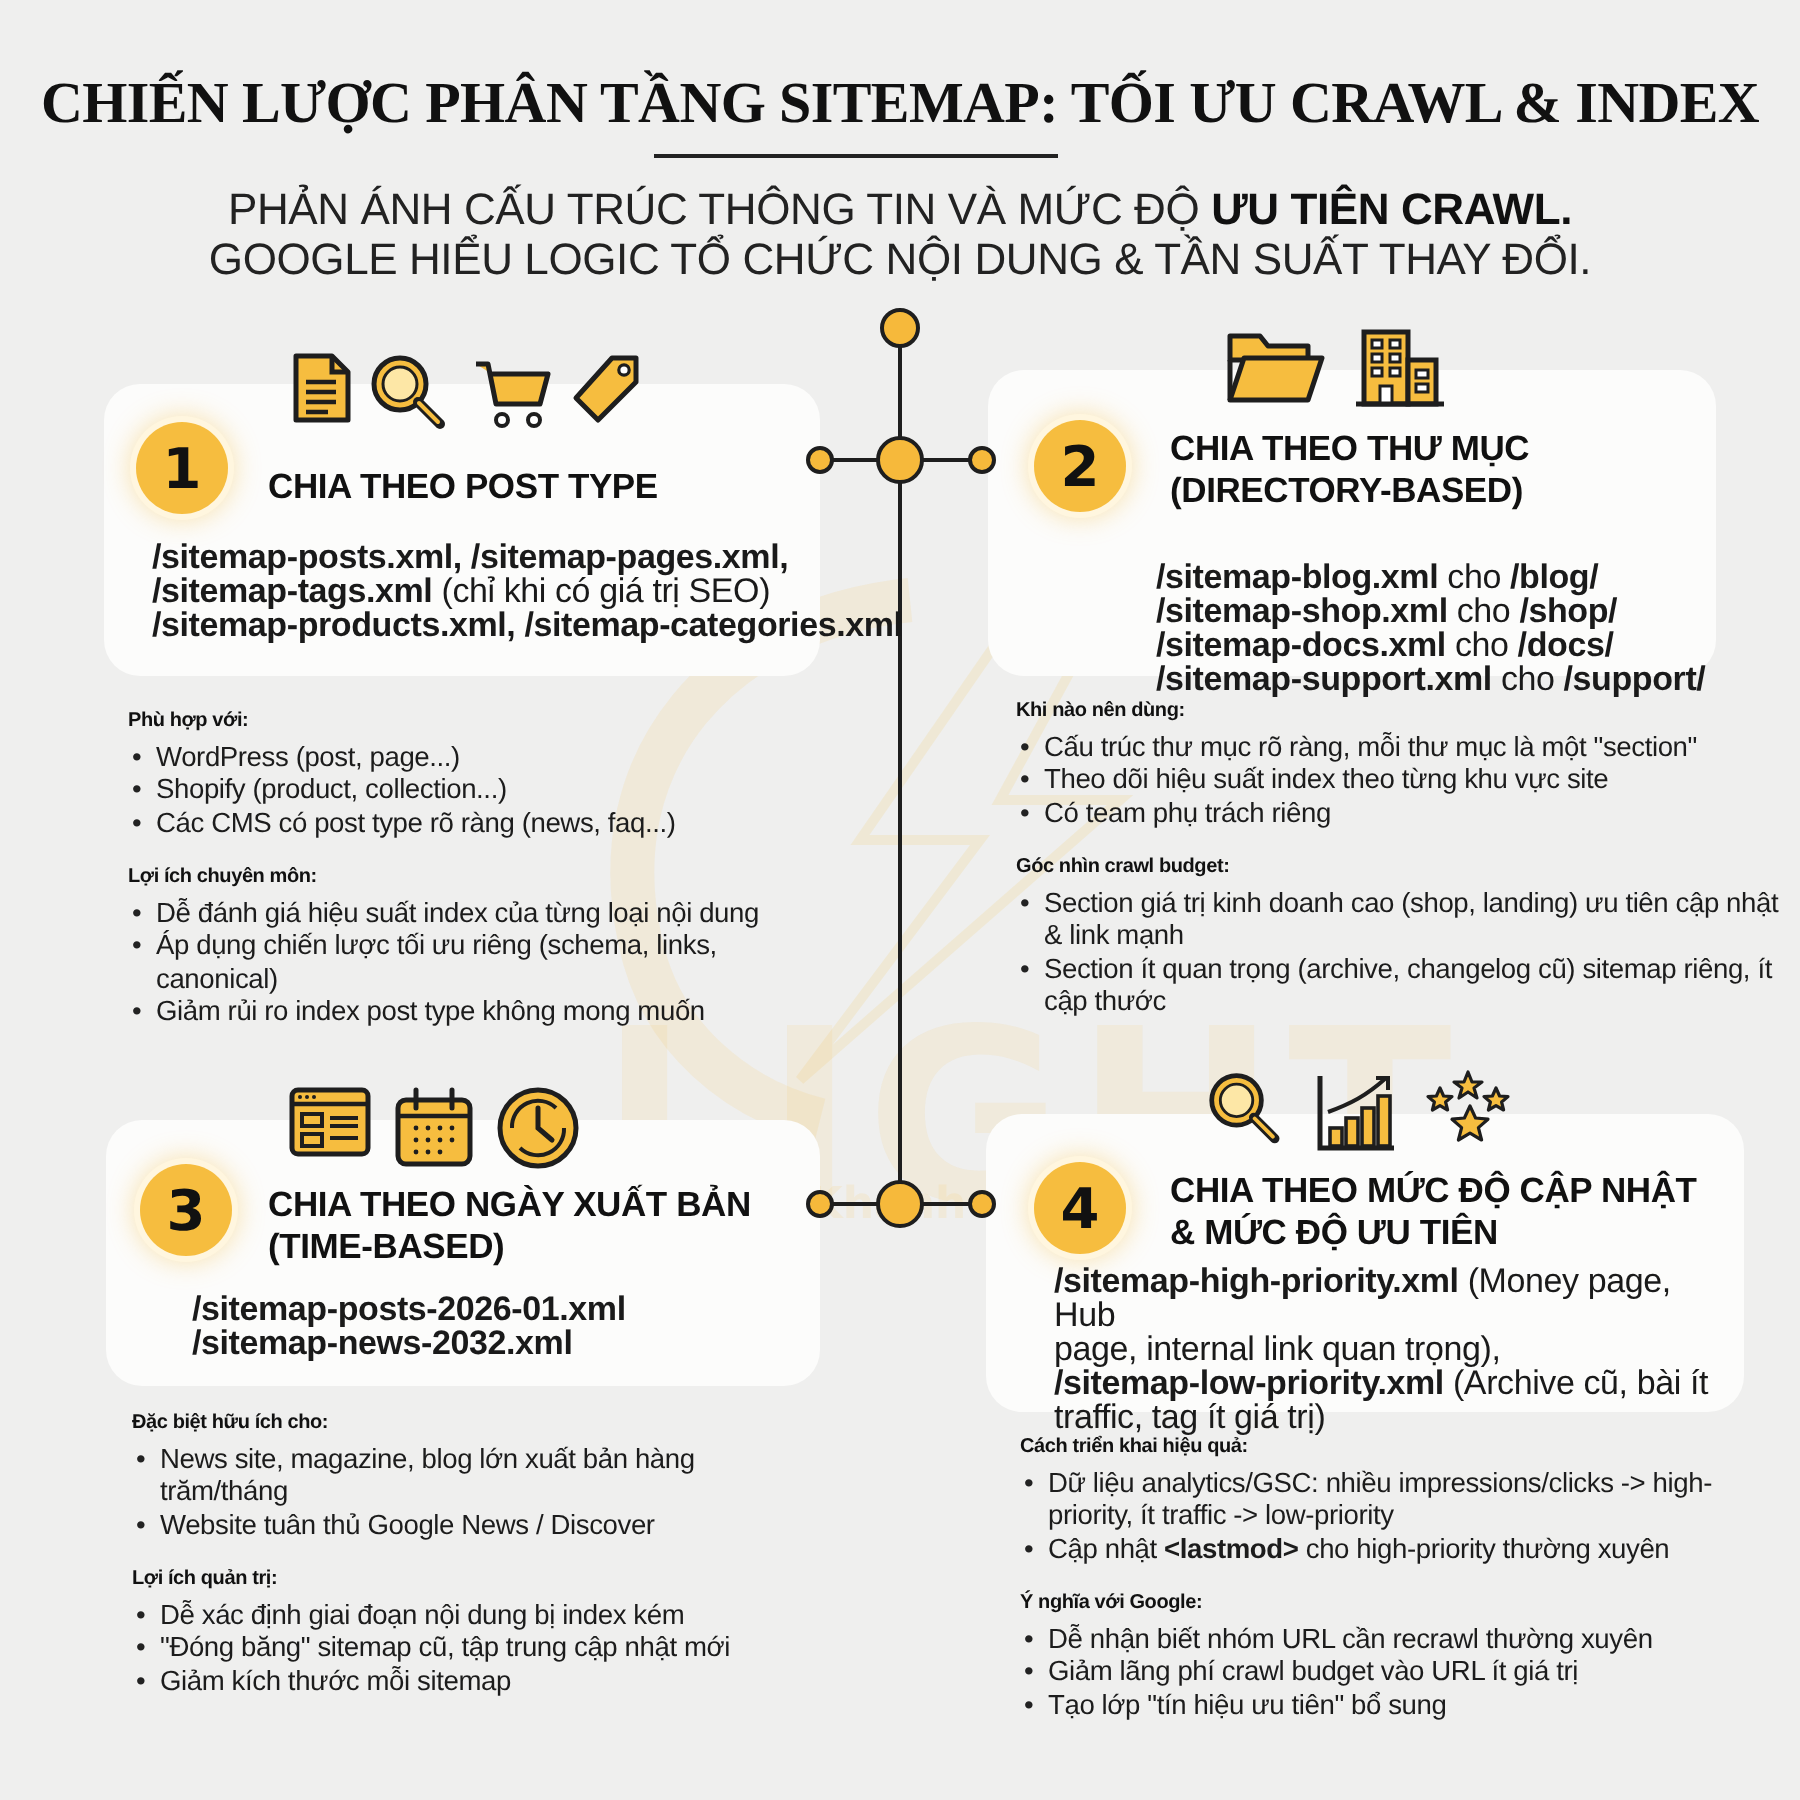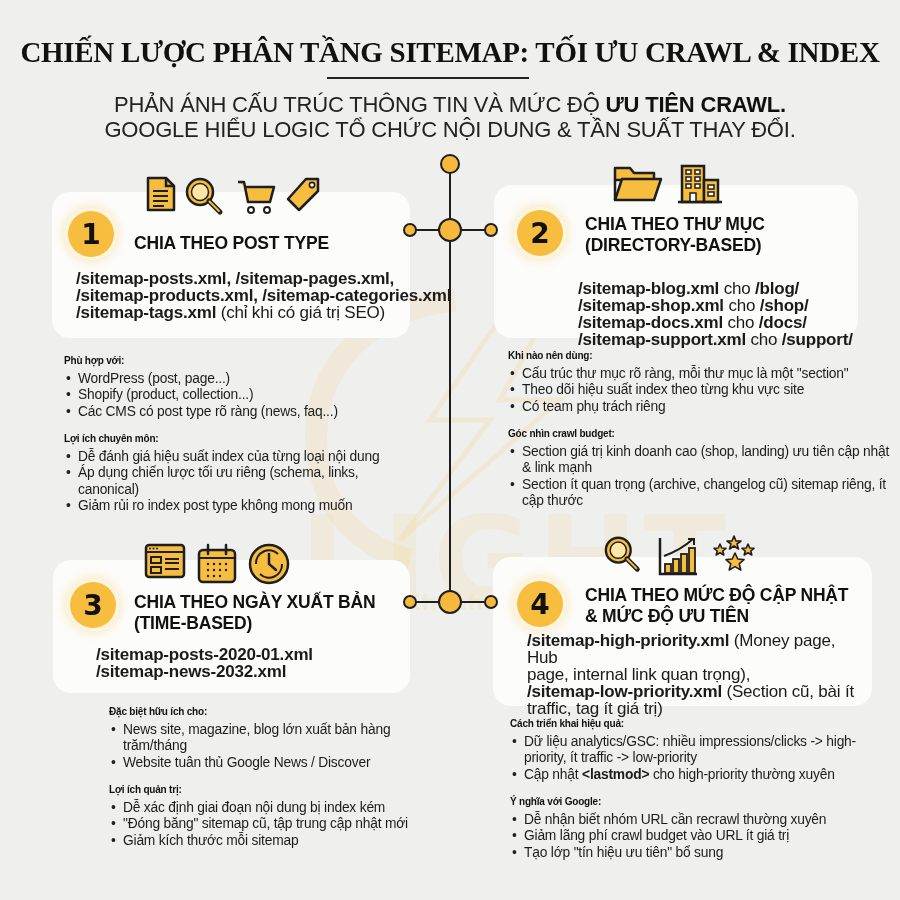--- a/index.html
+++ b/index.html
@@ -136,22 +136,22 @@
     </svg>
   <svg width="38" height="38" viewBox="0 0 38 38">
       <path d="M22 3 H34 V15 L15 34 L4 23 Z" fill="#f6bd3f" stroke="#1e1e1e" stroke-width="2.5" stroke-linejoin="round"></path>
       <circle cx="28" cy="9" r="2.6" fill="#fff" stroke="#1e1e1e" stroke-width="1.6"></circle>
     </svg>
 </div>
 <div class="badge" style="left:68px;top:211px;">1</div>
 <div class="card-title" style="left:134px;top:233px;">CHIA THEO POST TYPE</div>
 <div class="card-lines" style="left:76px;top:270px;">
     <div class="ln"><b>/sitemap-posts.xml, /sitemap-pages.xml,</b></div>
+    <div class="ln"><b>/sitemap-tags.xml</b><span> (chỉ khi có giá trị SEO)</span></div>
     <div class="ln"><b>/sitemap-products.xml, /sitemap-categories.xml</b></div>
-    <div class="ln"><b>/sitemap-tags.xml</b><span> (chỉ khi có giá trị SEO)</span></div>
   </div>
 <div class="section" style="left:64px;top:353px;width:345px;">
     <h4>Phù hợp với:</h4>
     <ul>
       <li>WordPress (post, page...)</li>
       <li>Shopify (product, collection...)</li>
       <li>Các CMS có post type rõ ràng (news, faq...)</li>
     </ul>
     <h4>Lợi ích chuyên môn:</h4>
     <ul>
@@ -246,24 +246,24 @@
       <path d="M34 21 A13 13 0 0 1 12 31" fill="none" stroke="#1e1e1e" stroke-width="2"></path>
       <path d="M21 11 V21 L28 27" fill="none" stroke="#1e1e1e" stroke-width="2.5" stroke-linecap="round"></path>
     </svg>
 </div>
 <div class="badge" style="left:70px;top:582px;">3</div>
 <div class="card-title" style="left:134px;top:592px;">
   <div>CHIA THEO NGÀY XUẤT BẢN</div>
   <div>(TIME-BASED)</div>
 </div>
 <div class="card-lines" style="left:96px;top:646px;">
-    <div class="ln"><b>/sitemap-posts-2020-01.xml</b></div>
+    <div class="ln"><b>/sitemap-posts-2026-01.xml</b></div>
     <div class="ln"><b>/sitemap-news-2032.xml</b></div>
   </div>
-<div class="section" style="left:66px;top:704px;width:345px;margin-left:43px;">
+<div class="section" style="left:66px;top:704px;width:345px;">
     <h4>Đặc biệt hữu ích cho:</h4>
     <ul>
       <li>News site, magazine, blog lớn xuất bản hàng trăm/tháng</li>
       <li>Website tuân thủ Google News / Discover</li>
     </ul>
     <h4>Lợi ích quản trị:</h4>
     <ul>
       <li>Dễ xác định giai đoạn nội dung bị index kém</li>
       <li>"Đóng băng" sitemap cũ, tập trung cập nhật mới</li>
       <li>Giảm kích thước mỗi sitemap</li>
@@ -297,21 +297,21 @@
     </svg>
 </div>
 <div class="badge" style="left:517px;top:581px;">4</div>
 <div class="card-title" style="left:585px;top:585px;">
   <div>CHIA THEO MỨC ĐỘ CẬP NHẬT</div>
   <div>&amp; MỨC ĐỘ ƯU TIÊN</div>
 </div>
 <div class="card-lines" style="left:527px;top:632px;width:340px;">
     <div class="ln"><b>/sitemap-high-priority.xml</b><span> (Money page, Hub</span></div>
     <div class="ln"><span>page, internal link quan trọng),</span></div>
-    <div class="ln"><b>/sitemap-low-priority.xml</b><span> (Section cũ, bài ít</span></div>
+    <div class="ln"><b>/sitemap-low-priority.xml</b><span> (Archive cũ, bài ít</span></div>
     <div class="ln"><span>traffic, tag ít giá trị)</span></div>
   </div>
 <div class="section" style="left:510px;top:716px;width:380px;">
     <h4>Cách triển khai hiệu quả:</h4>
     <ul>
       <li><span>Dữ liệu analytics/GSC: nhiều impressions/clicks -&gt; high-priority, ít traffic -&gt; low-priority</span></li>
       <li><span>Cập nhật </span><b>&lt;lastmod&gt;</b><span> cho high-priority thường xuyên</span></li>
     </ul>
     <h4>Ý nghĩa với Google:</h4>
     <ul>

